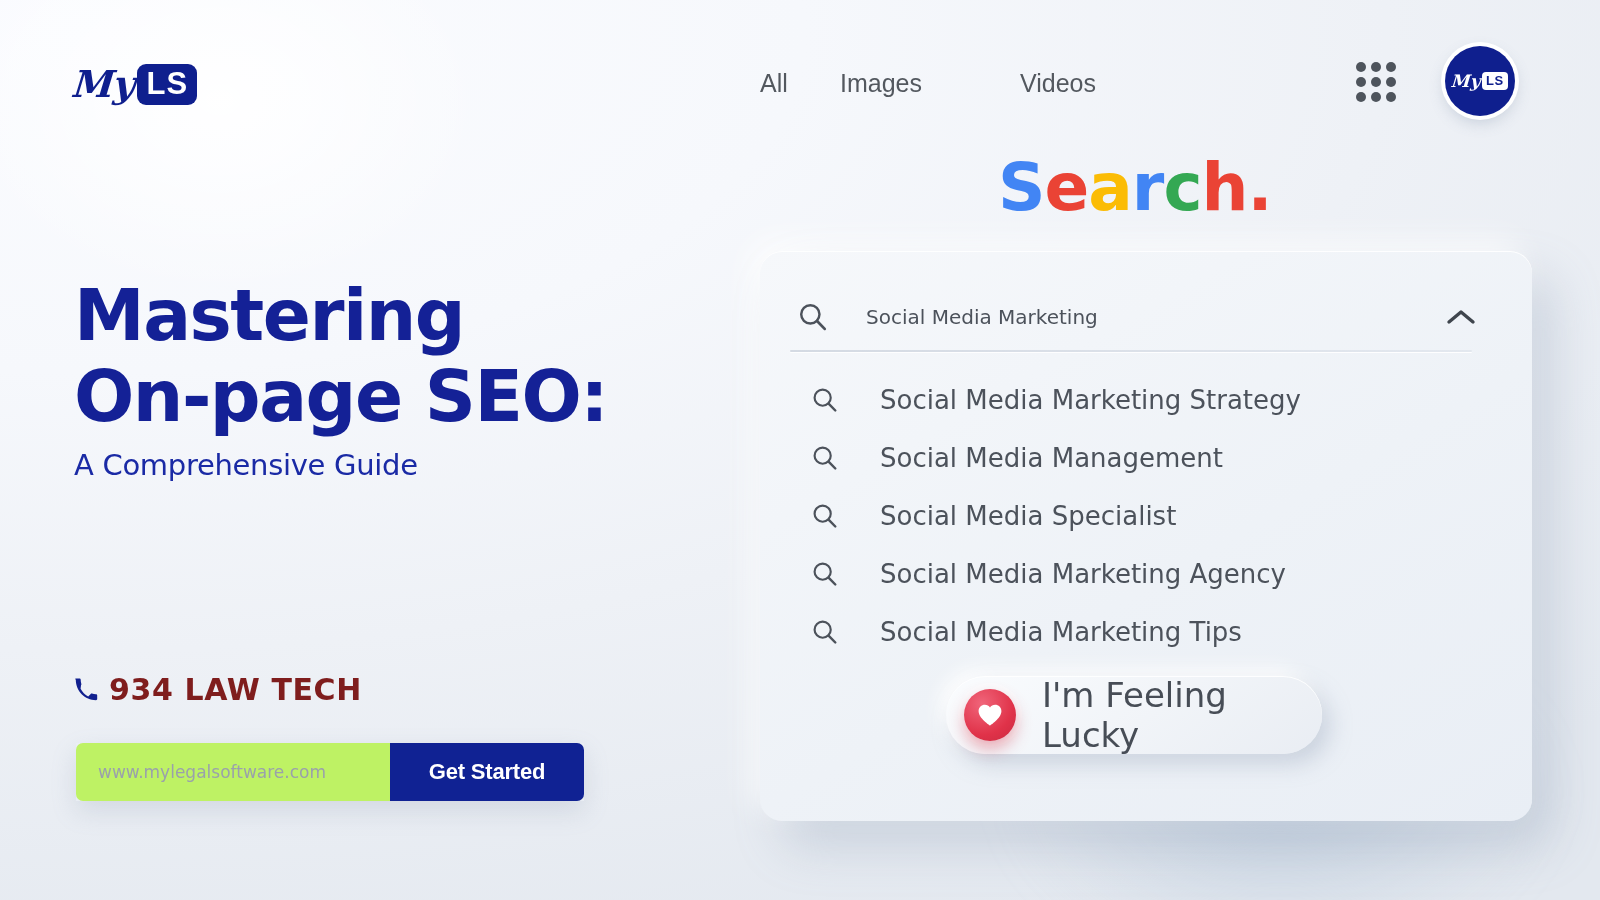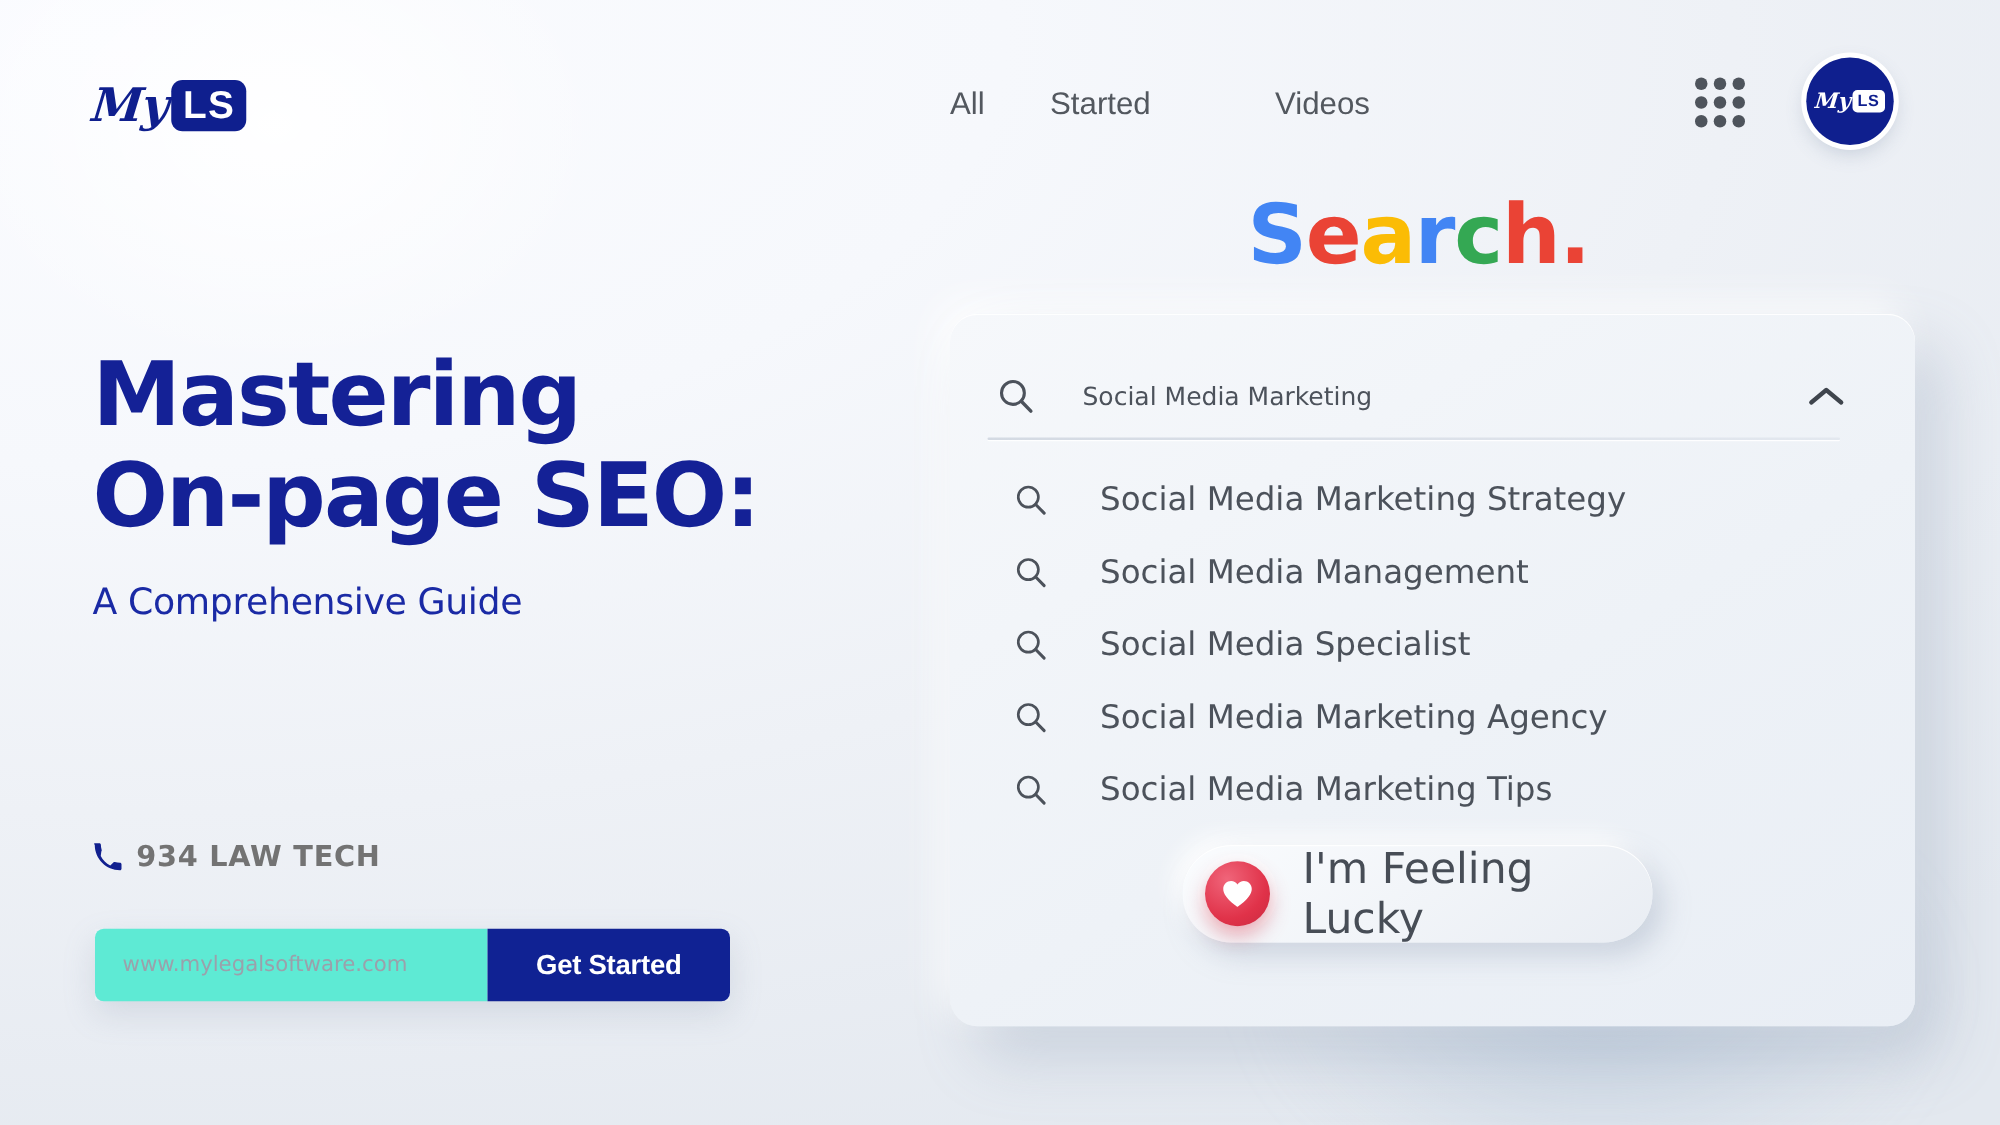--- a/index.html
+++ b/index.html
@@ -78,37 +78,37 @@
   .c-blue{color:#4285f4;} .c-red{color:#ea4335;} .c-yellow{color:#fbbc05;} .c-green{color:#34a853;}
 
   
   .hero { position:absolute; left:74px; top:276px; width:640px; }
   .hero h1 {
     font-family:"DejaVu Sans", sans-serif;
     color:#142196; font-weight:700; font-size:71px; line-height:1.14;
     letter-spacing:-1.5px; white-space:pre-line;
   }
   .hero .sub {
-    margin-top:26px; color:#1a2aa5; font-size:29px; font-weight:400;
+    margin-top:10px; color:#1a2aa5; font-size:29px; font-weight:400;
     font-family:"DejaVu Sans", sans-serif; letter-spacing:-.3px;
   }
 
   .phone-row {
     position:absolute; left:74px; top:672px; display:flex; align-items:center; gap:11px;
   }
   .phone-row .num {
-    color:#737373; font-weight:700; font-size:23px; letter-spacing:.6px;
+    color:#7f1d1d; font-weight:700; font-size:30px; letter-spacing:.6px;
     font-family:"DejaVu Sans", sans-serif;
   }
   .phone-ico { width:24px; height:28px; display:block; }
 
   .cta { position:absolute; left:76px; top:743px; display:flex; height:58px;
          box-shadow:0 10px 26px rgba(120,135,160,.20); }
   .cta-input {
-    width:314px; height:58px; border:none; outline:none; background:#5eead4;
+    width:314px; height:58px; border:none; outline:none; background:#bef264;
     border-radius:7px 0 0 7px; padding:0 22px; font-size:17px; color:#6b7280;
     font-family:"DejaVu Sans", sans-serif;
   }
   .cta-input::placeholder { color:#9aa1ab; }
   .cta-btn {
     width:194px; height:58px; border:none; background:#102293; color:#fff;
     border-radius:0 7px 7px 0; font-size:22px; font-weight:700; cursor:pointer;
     font-family:Liberation Sans, sans-serif; letter-spacing:-.2px;
   }
 
@@ -176,21 +176,21 @@
 
 <div class="topnav">
 
   <div class="brand">
     <span class="brand-my">My</span>
     <span class="brand-ls">LS</span>
   </div>
 
   <div class="navlinks">
     <div class="navlink nav-all">All</div>
-    <div class="navlink nav-images">Started</div>
+    <div class="navlink nav-images">Images</div>
     <div class="navlink nav-videos">Videos</div>
   </div>
 
   <div class="grid-icon">
     <i></i>
       <i></i>
       <i></i>
       <i></i>
       <i></i>
       <i></i>

